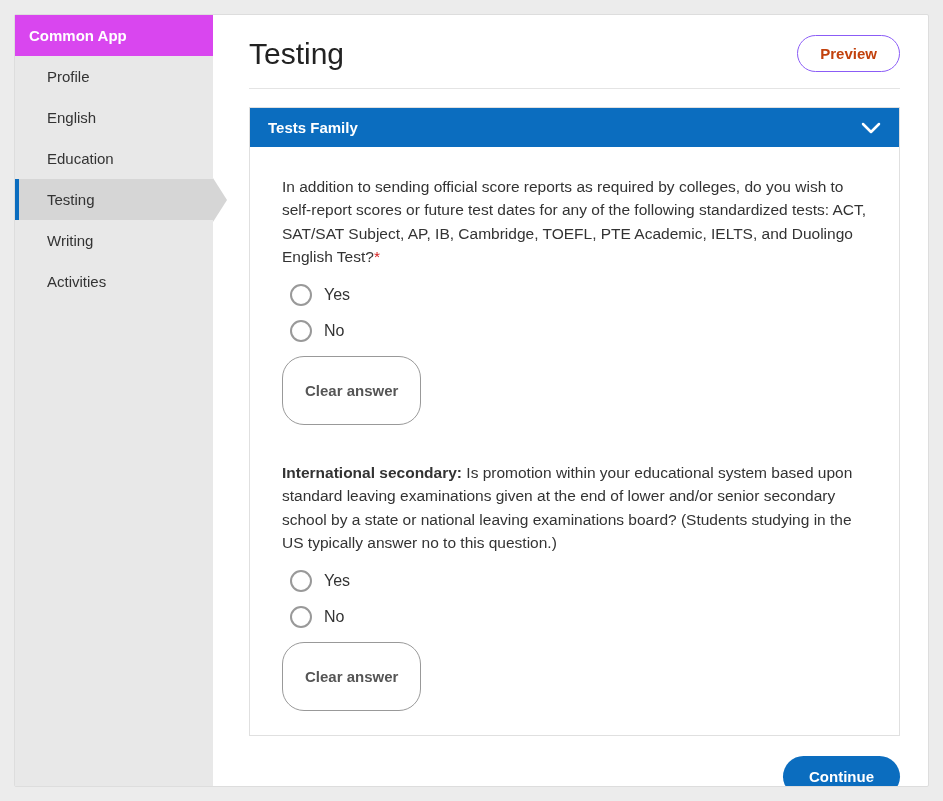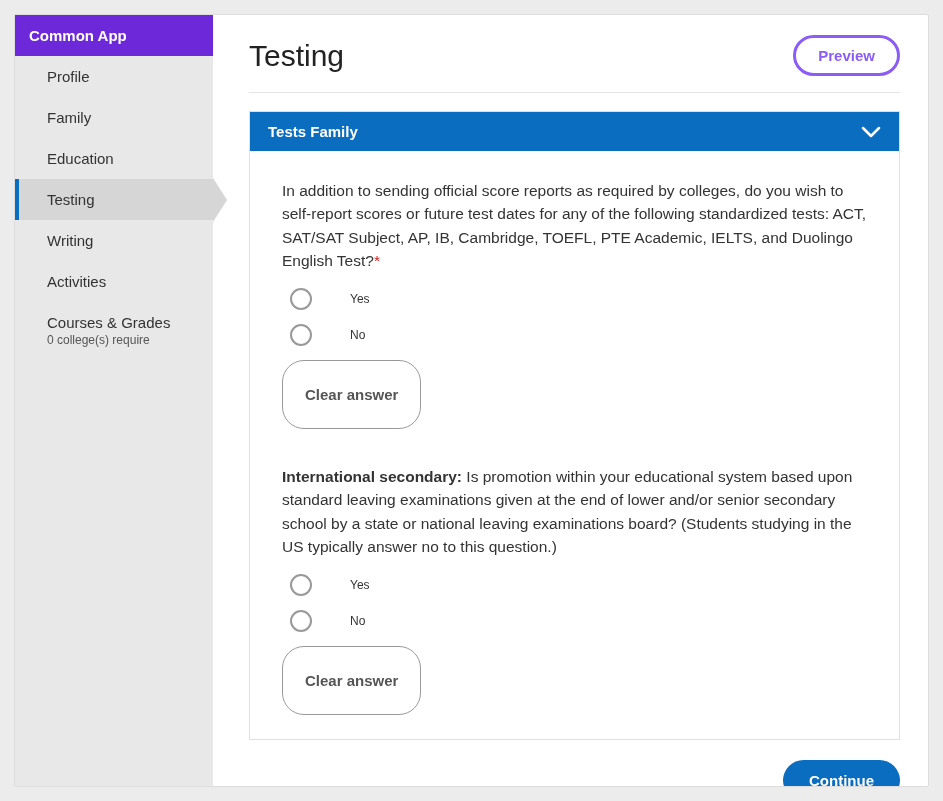--- a/index.html
+++ b/index.html
@@ -18,21 +18,21 @@
       border: 1px solid #ddd;
       border-radius: 2px;
     }
     
     .sidebar {
       width: 198px;
       background: #e8e8e8;
       flex-shrink: 0;
     }
     .sidebar-header {
-      background: #6d28d9;
+      background: #d946ef;
       color: #fff;
       font-weight: bold;
       font-size: 15px;
       padding: 12px 14px;
     }
     .sidebar-items {
       list-style: none;
     }
     .sidebar-item {
       padding: 12px 14px 12px 32px;
@@ -78,26 +78,26 @@
       border-bottom: 1px solid #e4e4e4;
       margin-bottom: 18px;
     }
     .page-title {
       font-size: 30px;
       font-weight: 400;
       color: #222;
     }
     .preview-button {
       background: #fff;
-      border: 3px solid #8b5cf6;
+      border: 1px solid #8b5cf6;
       border-radius: 22px;
       padding: 9px 22px;
       font-size: 15px;
       font-weight: 600;
-      color: #8b5cf6;
+      color: #c2410c;
       cursor: pointer;
     }
     .card {
       border: 1px solid #e0e0e0;
       margin-bottom: 20px;
     }
     .card-header {
       background: #0b6dbf;
       color: #fff;
       font-weight: 600;
@@ -138,23 +138,22 @@
     }
     .radio-circle {
       width: 22px;
       height: 22px;
       border: 2px solid #999;
       border-radius: 50%;
       margin-right: 12px;
       flex-shrink: 0;
     }
     .radio-label {
-      font-size: 12px;
+      font-size: 16px;
       color: #333;
-      margin-left: 26px;
     }
     .clear-button {
       background: #fff;
       border: 1px solid #999;
       border-radius: 22px;
       padding: 25px 22px;
       font-size: 15px;
       font-weight: 600;
       color: #555;
       cursor: pointer;
@@ -181,37 +180,33 @@
 
 <div class="app-container">
 
   <nav class="sidebar">
     <div class="sidebar-header">Common App</div>
     <ul class="sidebar-items">
       <li class="sidebar-item">
         <span>Profile</span>
       </li>
       <li class="sidebar-item">
-        <span>Family</span>
+        <span>English</span>
       </li>
       <li class="sidebar-item">
         <span>Education</span>
       </li>
       <li class="sidebar-item active">
         <span>Testing</span>
       </li>
       <li class="sidebar-item">
         <span>Writing</span>
       </li>
       <li class="sidebar-item">
         <span>Activities</span>
-      </li>
-      <li class="sidebar-item">
-        <span>Courses &amp; Grades</span>
-        <span class="sidebar-subtext">0 college(s) require</span>
       </li>
     </ul>
   </nav>
 
   <main class="main">
 
     <div class="page-header">
       <h1 class="page-title">Testing</h1>
       <button class="preview-button">Preview</button>
     </div>

